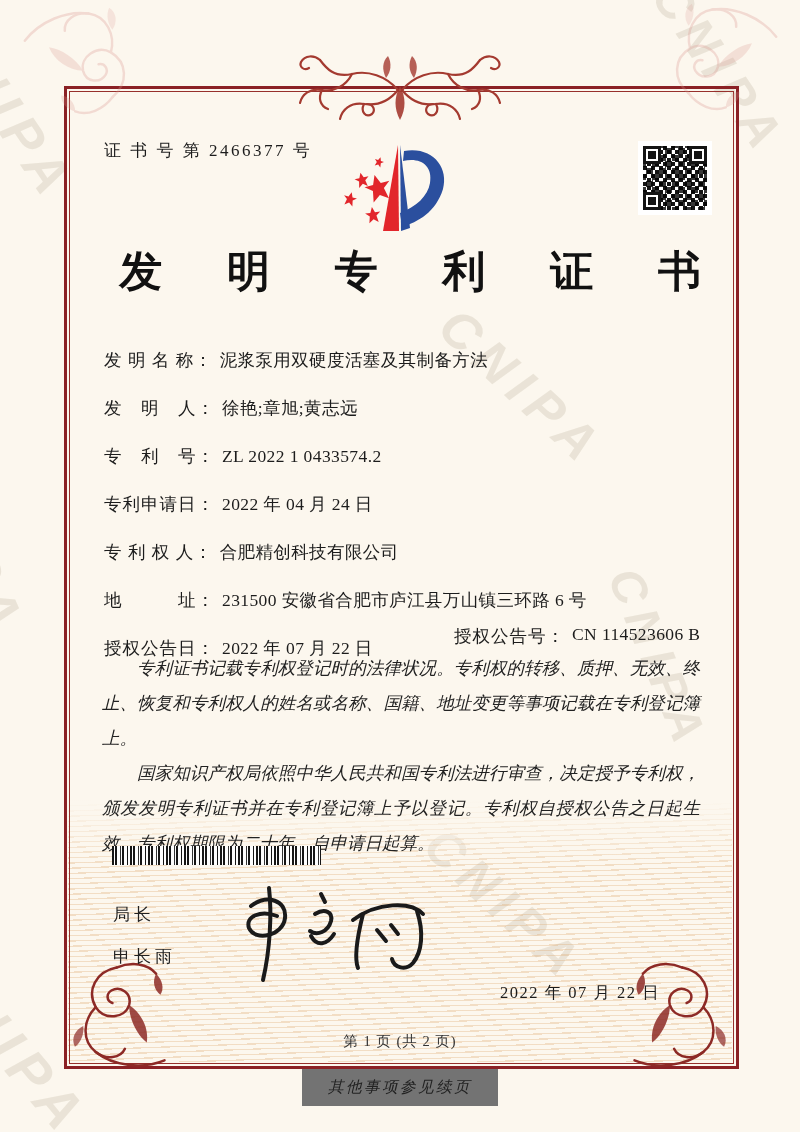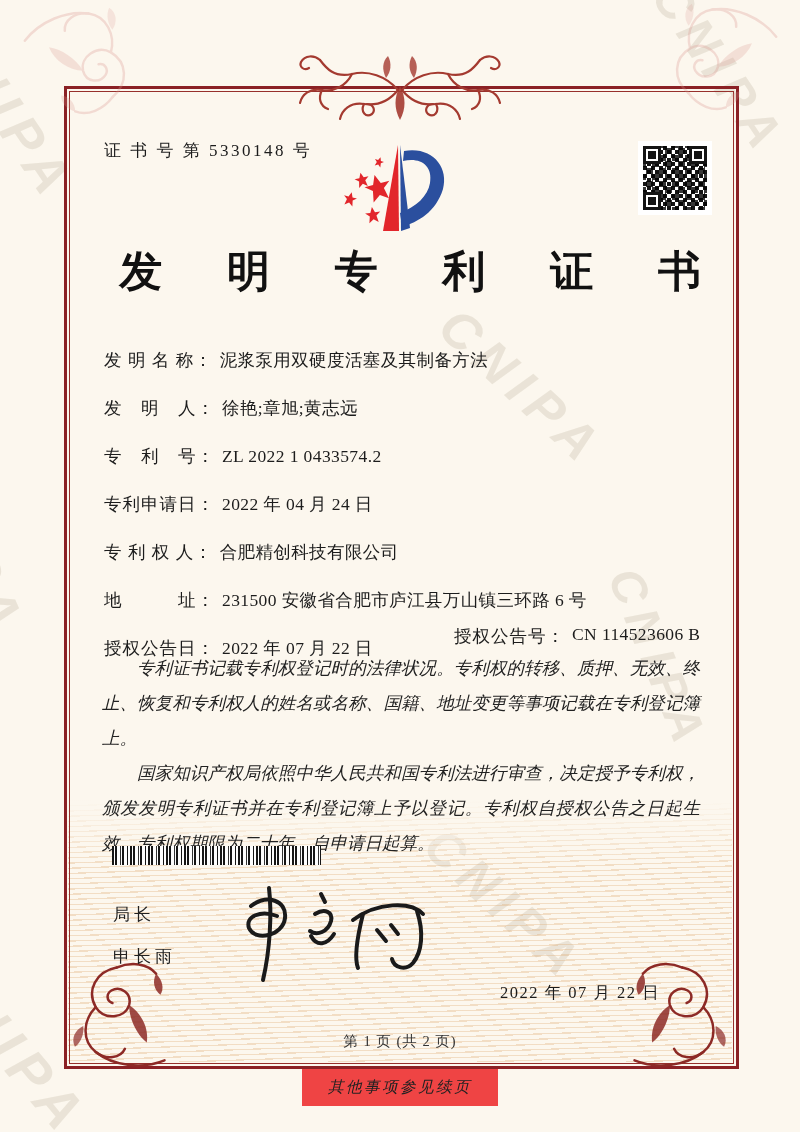--- a/index.html
+++ b/index.html
@@ -58,21 +58,21 @@
            background:repeating-linear-gradient(90deg,#151515 0 2px,#fdfdfd 2px 3px,#151515 3px 5px,#fdfdfd 5px 8px,#333 8px 9px,#fdfdfd 9px 10px,#151515 10px 12px,#fdfdfd 12px 15px,#151515 15px 16px,#fdfdfd 16px 18px);}
   
   .sig-title{position:absolute;left:113px;top:903px;font-size:17px;letter-spacing:4px;
              font-family:Liberation Serif, serif;color:#222;}
   .sig-name{position:absolute;left:113px;top:945px;font-size:17px;letter-spacing:4px;
             font-family:"Liberation Sans",sans-serif;color:#222;}
   .signature{position:absolute;left:225px;top:884px;width:215px;height:105px;}
   .grant-date{position:absolute;left:500px;top:982px;font-size:16.5px;letter-spacing:1.5px;}
   
   .page-info{position:absolute;top:1032px;left:0;width:100%;text-align:center;font-size:14.5px;letter-spacing:1px;color:#333;}
-  .continuation{position:absolute;top:1069px;left:50%;transform:translateX(-50%);background:#ef4444;
+  .continuation{position:absolute;top:1069px;left:50%;transform:translateX(-50%);background:#737373;
                 padding:8px 26px;font-size:15.5px;letter-spacing:2.5px;font-style:italic;color:#222;white-space:nowrap;}
 </style>
 </head>
 <body>
 
 <div class="page">
 
   <svg width="0" height="0" style="position:absolute" aria-hidden="true">
     <defs>
       <g id="flourish" fill="none" stroke="currentColor" stroke-width="2.4" stroke-linecap="round">
@@ -122,21 +122,21 @@
     <path d="M110,40 C104,51 104,63 110,74 C116,63 116,51 110,40 Z" fill="currentColor" opacity=".9"></path>
   </svg>
 
   <svg class="corner-fl fl-bl" viewBox="0 0 120 120">
       <use href="#flourish"></use>
     </svg>
   <svg class="corner-fl fl-br" viewBox="0 0 120 120">
       <use href="#flourish"></use>
     </svg>
 
-  <div class="cert-no">证 书 号 第 5330148 号</div>
+  <div class="cert-no">证 书 号 第 2466377 号</div>
 
   <svg class="logo" viewBox="0 0 132 110" aria-hidden="true">
     <defs>
       <polygon id="star" points="0,-10 2.94,-3.09 9.51,-3.09 4.2,1.18 5.88,9.51 0,5.28 -5.88,9.51 -4.2,1.18 -9.51,-3.09 -2.94,-3.09" fill="#e2262b"></polygon>
     </defs>
     <use href="#star" transform="translate(43,29) scale(.5) rotate(18)"></use>
     <use href="#star" transform="translate(26,47) scale(.75) rotate(-12)"></use>
     <use href="#star" transform="translate(42,55) scale(1.35) rotate(-15)"></use>
     <use href="#star" transform="translate(14,66) scale(.7) rotate(14)"></use>
     <use href="#star" transform="translate(37,82) scale(.8) rotate(-8)"></use>

